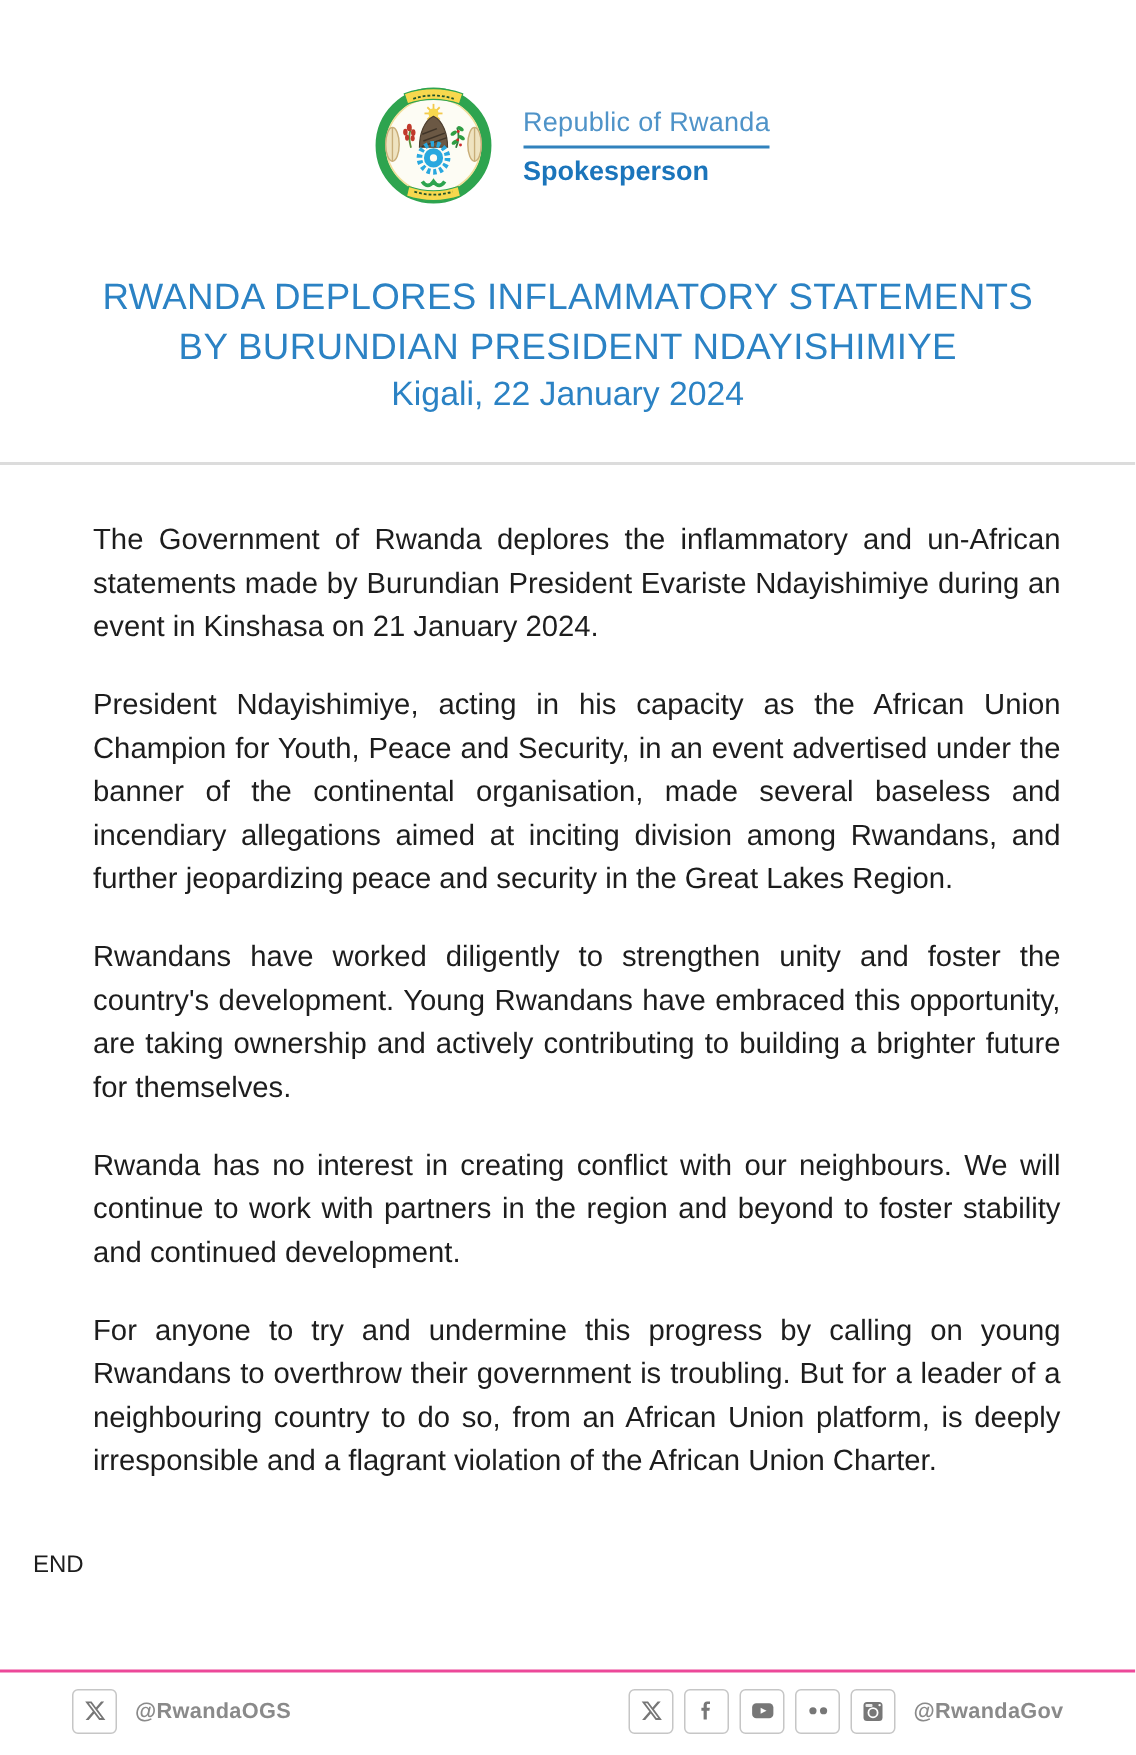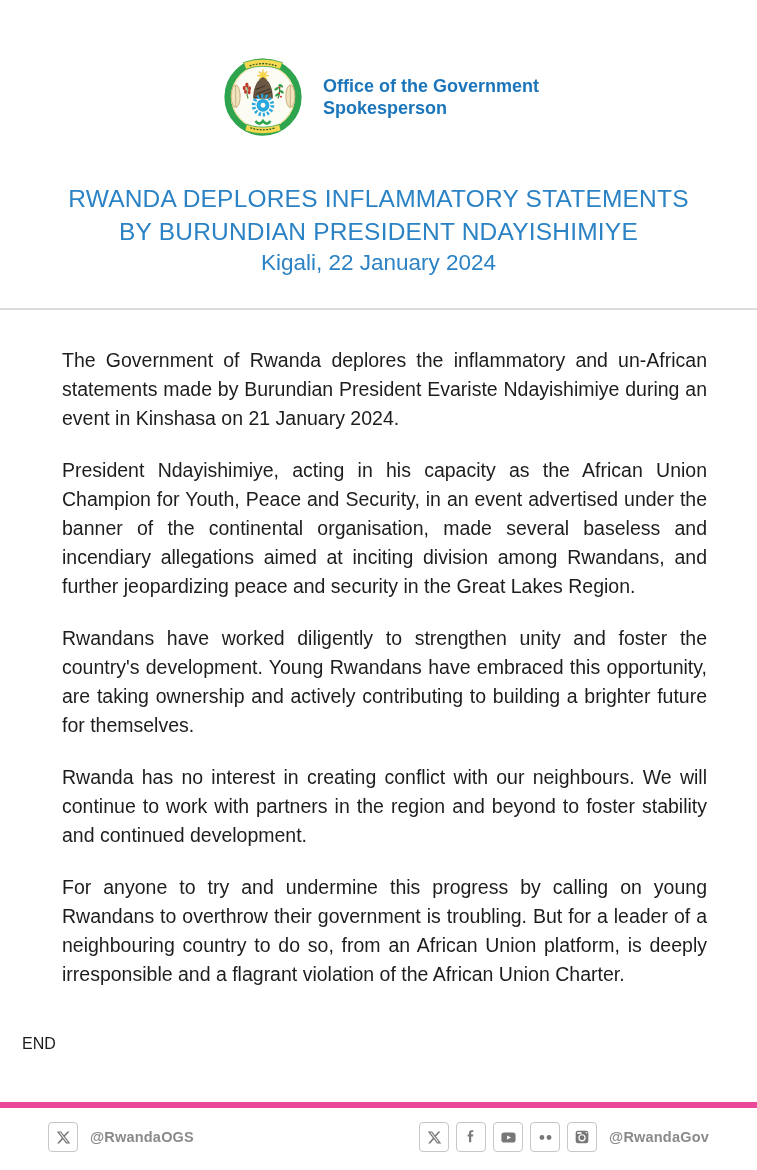--- a/index.html
+++ b/index.html
@@ -34,22 +34,22 @@
   .main { padding:36px 50px 0 50px; }
   .main p {
     font-size:19.5px; line-height:29px; color:#1d1d1d;
     text-align:justify; margin-bottom:23px;margin-left:12px;
   }
   .end-marker {
     font-size:16px; color:#1d1d1d; padding:0 22px; margin-top:46px;
   }
   
   .footer {
-    position:absolute; left:0; right:0; bottom:0; height:68px;
-    border-top:6px solid #ec4899;
+    position:absolute; left:0; right:0; bottom:0; height:57px;
+    border-top:2px solid #ec4899;
     display:flex; align-items:center; justify-content:space-between;
     padding:0 48px 4px 48px;
   }
   .social-group { display:flex; align-items:center; gap:7px; }
   .icon-box {
     width:30px; height:30px; border:1px solid #c6c6c6; border-radius:4px;
     display:flex; align-items:center; justify-content:center;
     background:#ffffff; cursor:pointer;
   }
   .icon-box svg { display:block; }
@@ -109,21 +109,21 @@
       <path d="M60 34 C51.5 38 47.5 50 47.5 61.5 L72.5 61.5 C72.5 50 68.5 38 60 34 Z" fill="#6b5844" stroke="#4a3b2c" stroke-width="1"></path>
       <path d="M50 50 L63 45 M51 56 L70 49 M49.5 61 L72 53" stroke="#3f3428" stroke-width="1.4" fill="none"></path>
 
       <circle cx="60" cy="71" r="12.5" fill="none" stroke="#29a8df" stroke-width="5" stroke-dasharray="3 2.6"></circle>
       <circle cx="60" cy="71" r="8.5" fill="#29a8df"></circle>
       <circle cx="60" cy="71" r="3.2" fill="#fdfcf4"></circle>
 
       <path d="M50 92 q5 7 10 0 q5 7 10 0" fill="none" stroke="#2ea44f" stroke-width="3.4"></path>
     </svg>
     <div class="org-block">
-      <div class="org-office">Office of the Government</div>
+      <div class="org-republic">Republic of Rwanda</div>
       <div class="org-office">Spokesperson</div>
     </div>
   </header>
 
   <section class="headline">
     <div class="headline-line">RWANDA DEPLORES INFLAMMATORY STATEMENTS</div>
     <div class="headline-line">BY BURUNDIAN PRESIDENT NDAYISHIMIYE</div>
     <div class="dateline">Kigali, 22 January 2024</div>
   </section>
 

